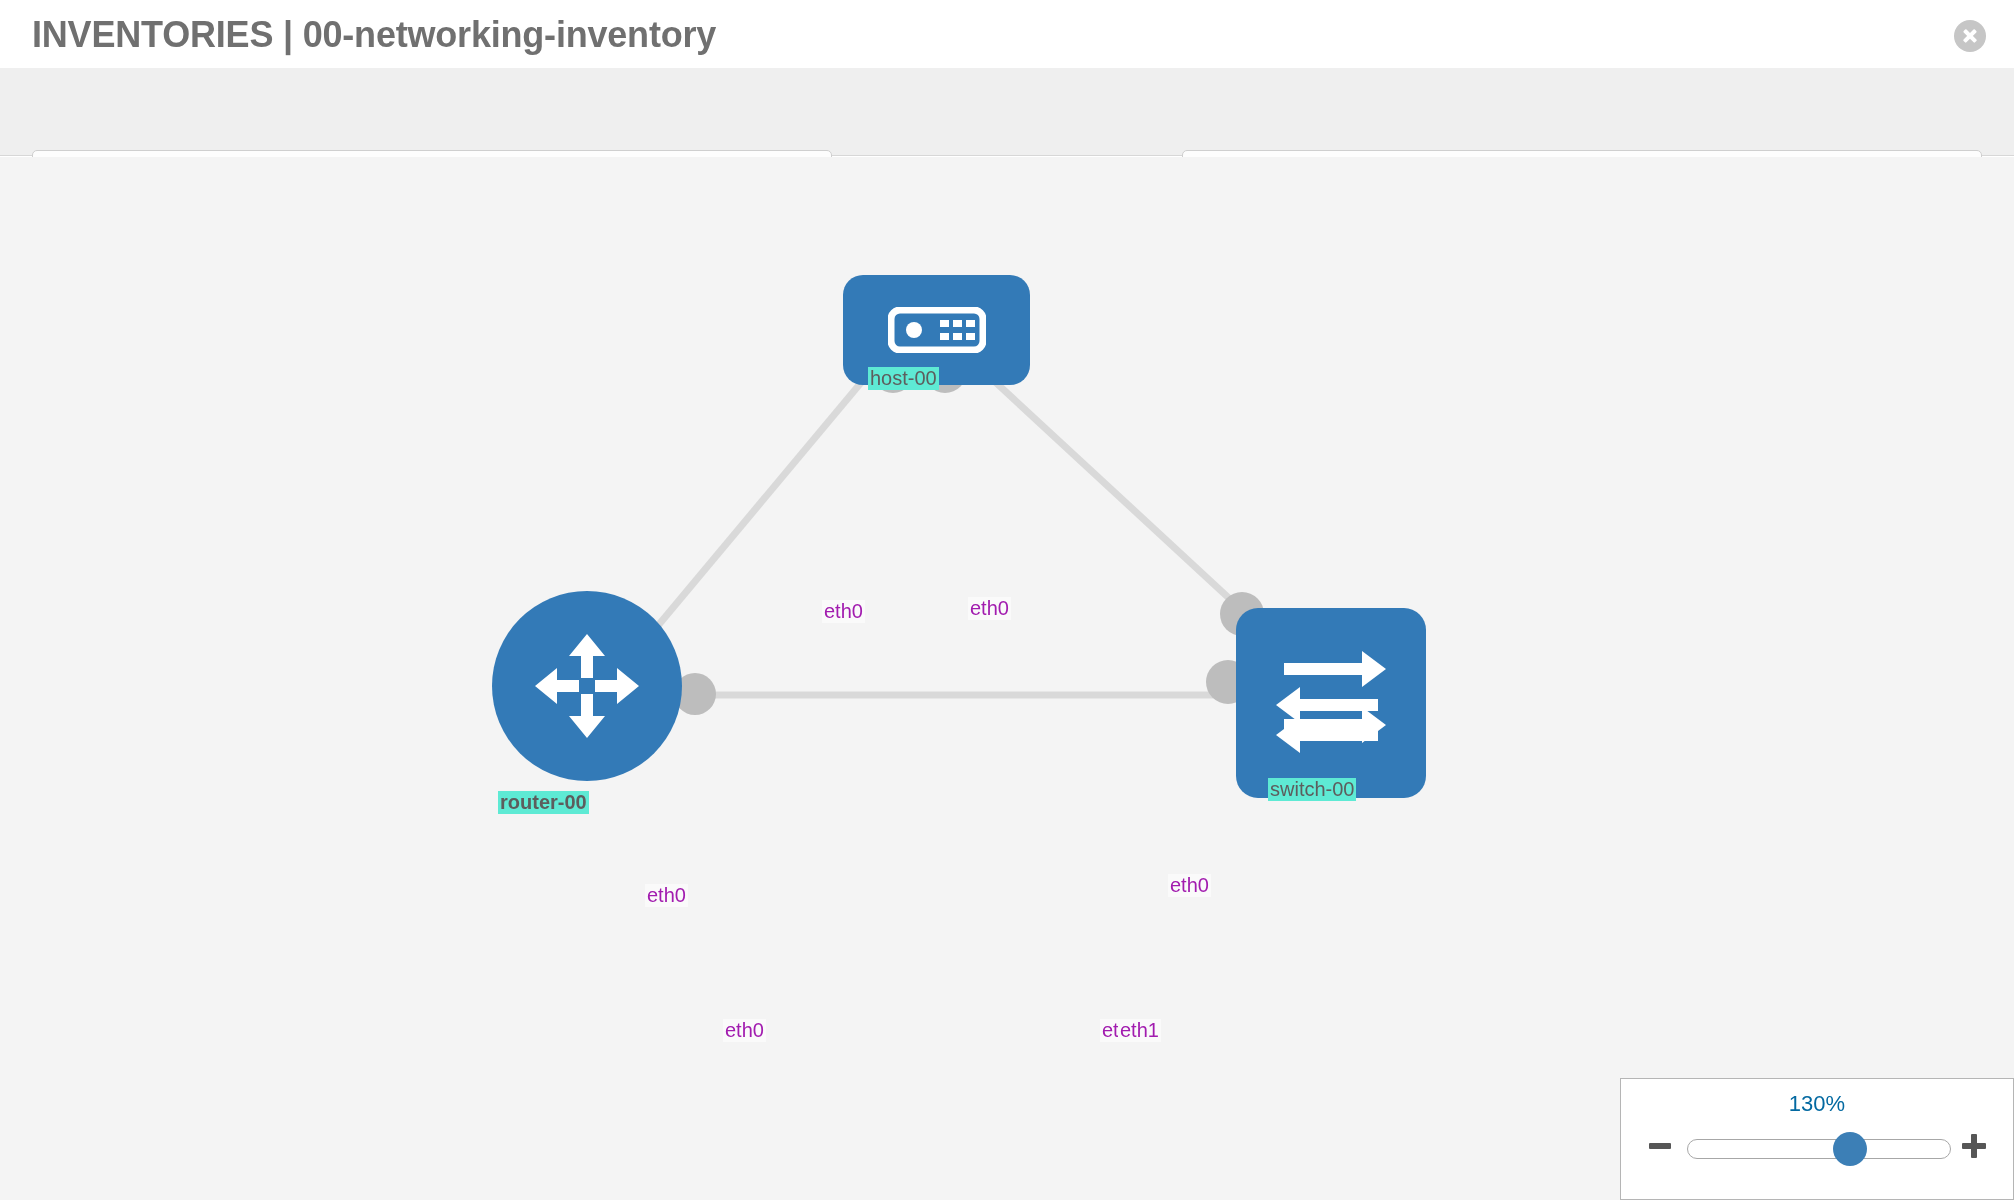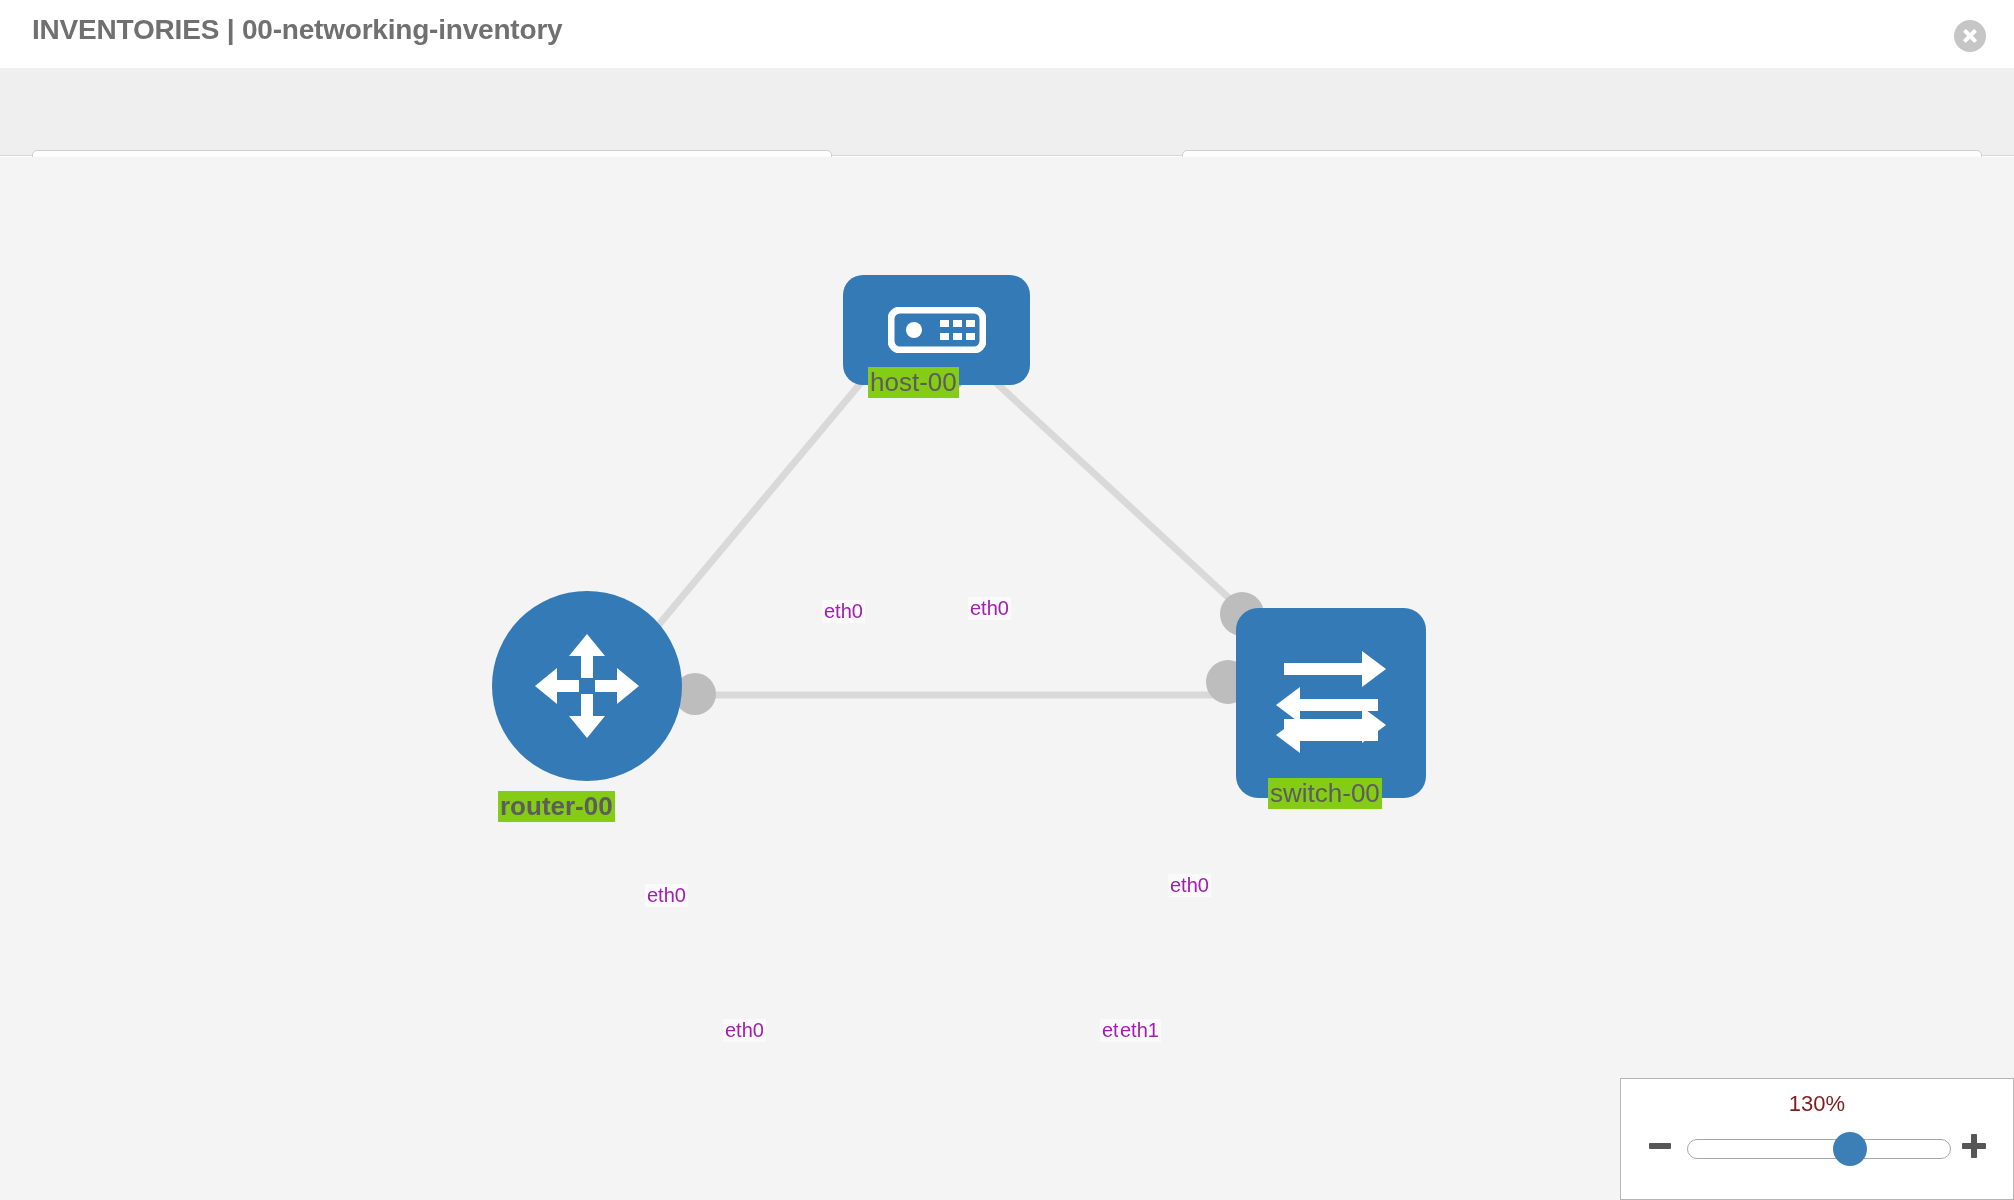--- a/index.html
+++ b/index.html
@@ -11,21 +11,21 @@
   }
   #app { position: relative; width: 2014px; height: 1200px; }
 
   
   .header {
     position: absolute; left: 0; top: 0; width: 2014px; height: 68px;
     background: #ffffff;
   }
   .header-title {
     position: absolute; left: 32px; top: 14px;
-    font-size: 28px; font-weight: bold; color: #707070;
+    font-size: 36px; font-weight: bold; color: #707070;
     letter-spacing: -0.2px; white-space: nowrap;
   }
   .close-icon {
     position: absolute; right: 28px; top: 20px;
     width: 32px; height: 32px; border-radius: 50%;
     background: #c6c6c6; cursor: pointer;
   }
   .close-icon::before, .close-icon::after {
     content: ""; position: absolute; left: 50%; top: 50%;
     width: 16px; height: 4.2px; background: #ffffff; border-radius: 1px;
@@ -74,41 +74,41 @@
 
   .node { position: absolute; }
   .node-shape {
     position: absolute; background: #337ab7;
     display: flex; align-items: center; justify-content: center;
   }
   .node-shape svg { display: block; fill: #ffffff; }
 
   .node-label {
     position: absolute; white-space: nowrap;
-    font-size: 26px; color: #5d5d5d;
-    background: #84cc16; padding: 0 2px;
+    font-size: 20px; color: #5d5d5d;
+    background: #5eead4; padding: 0 2px;
   }
   .iface-label {
     position: absolute; white-space: nowrap;
     font-size: 20px; color: #a21caf;
     background: #fafafa; padding: 0 2px;
   }
   .port {
     position: absolute; border-radius: 50%; background: #bdbdbd;
   }
 
   
   .zoom-panel {
     position: absolute; left: 1620px; top: 1078px;
     width: 394px; height: 122px;
     background: #ffffff; border: 1px solid #b5b5b5;
   }
   .zoom-level {
     position: absolute; left: 0; right: 0; top: 12px; text-align: center;
-    font-size: 22px; color: #7f1d1d;
+    font-size: 22px; color: #0369a1;
   }
   .zoom-minus, .zoom-plus {
     position: absolute; top: 52px; cursor: pointer;
     width: 30px; height: 30px;
   }
   .zoom-minus { left: 24px; }
   .zoom-plus  { left: 338px; }
   .zoom-minus::before, .zoom-plus::before, .zoom-plus::after {
     content: ""; position: absolute; left: 50%; top: 50%;
     background: #565656; border-radius: 1px;

